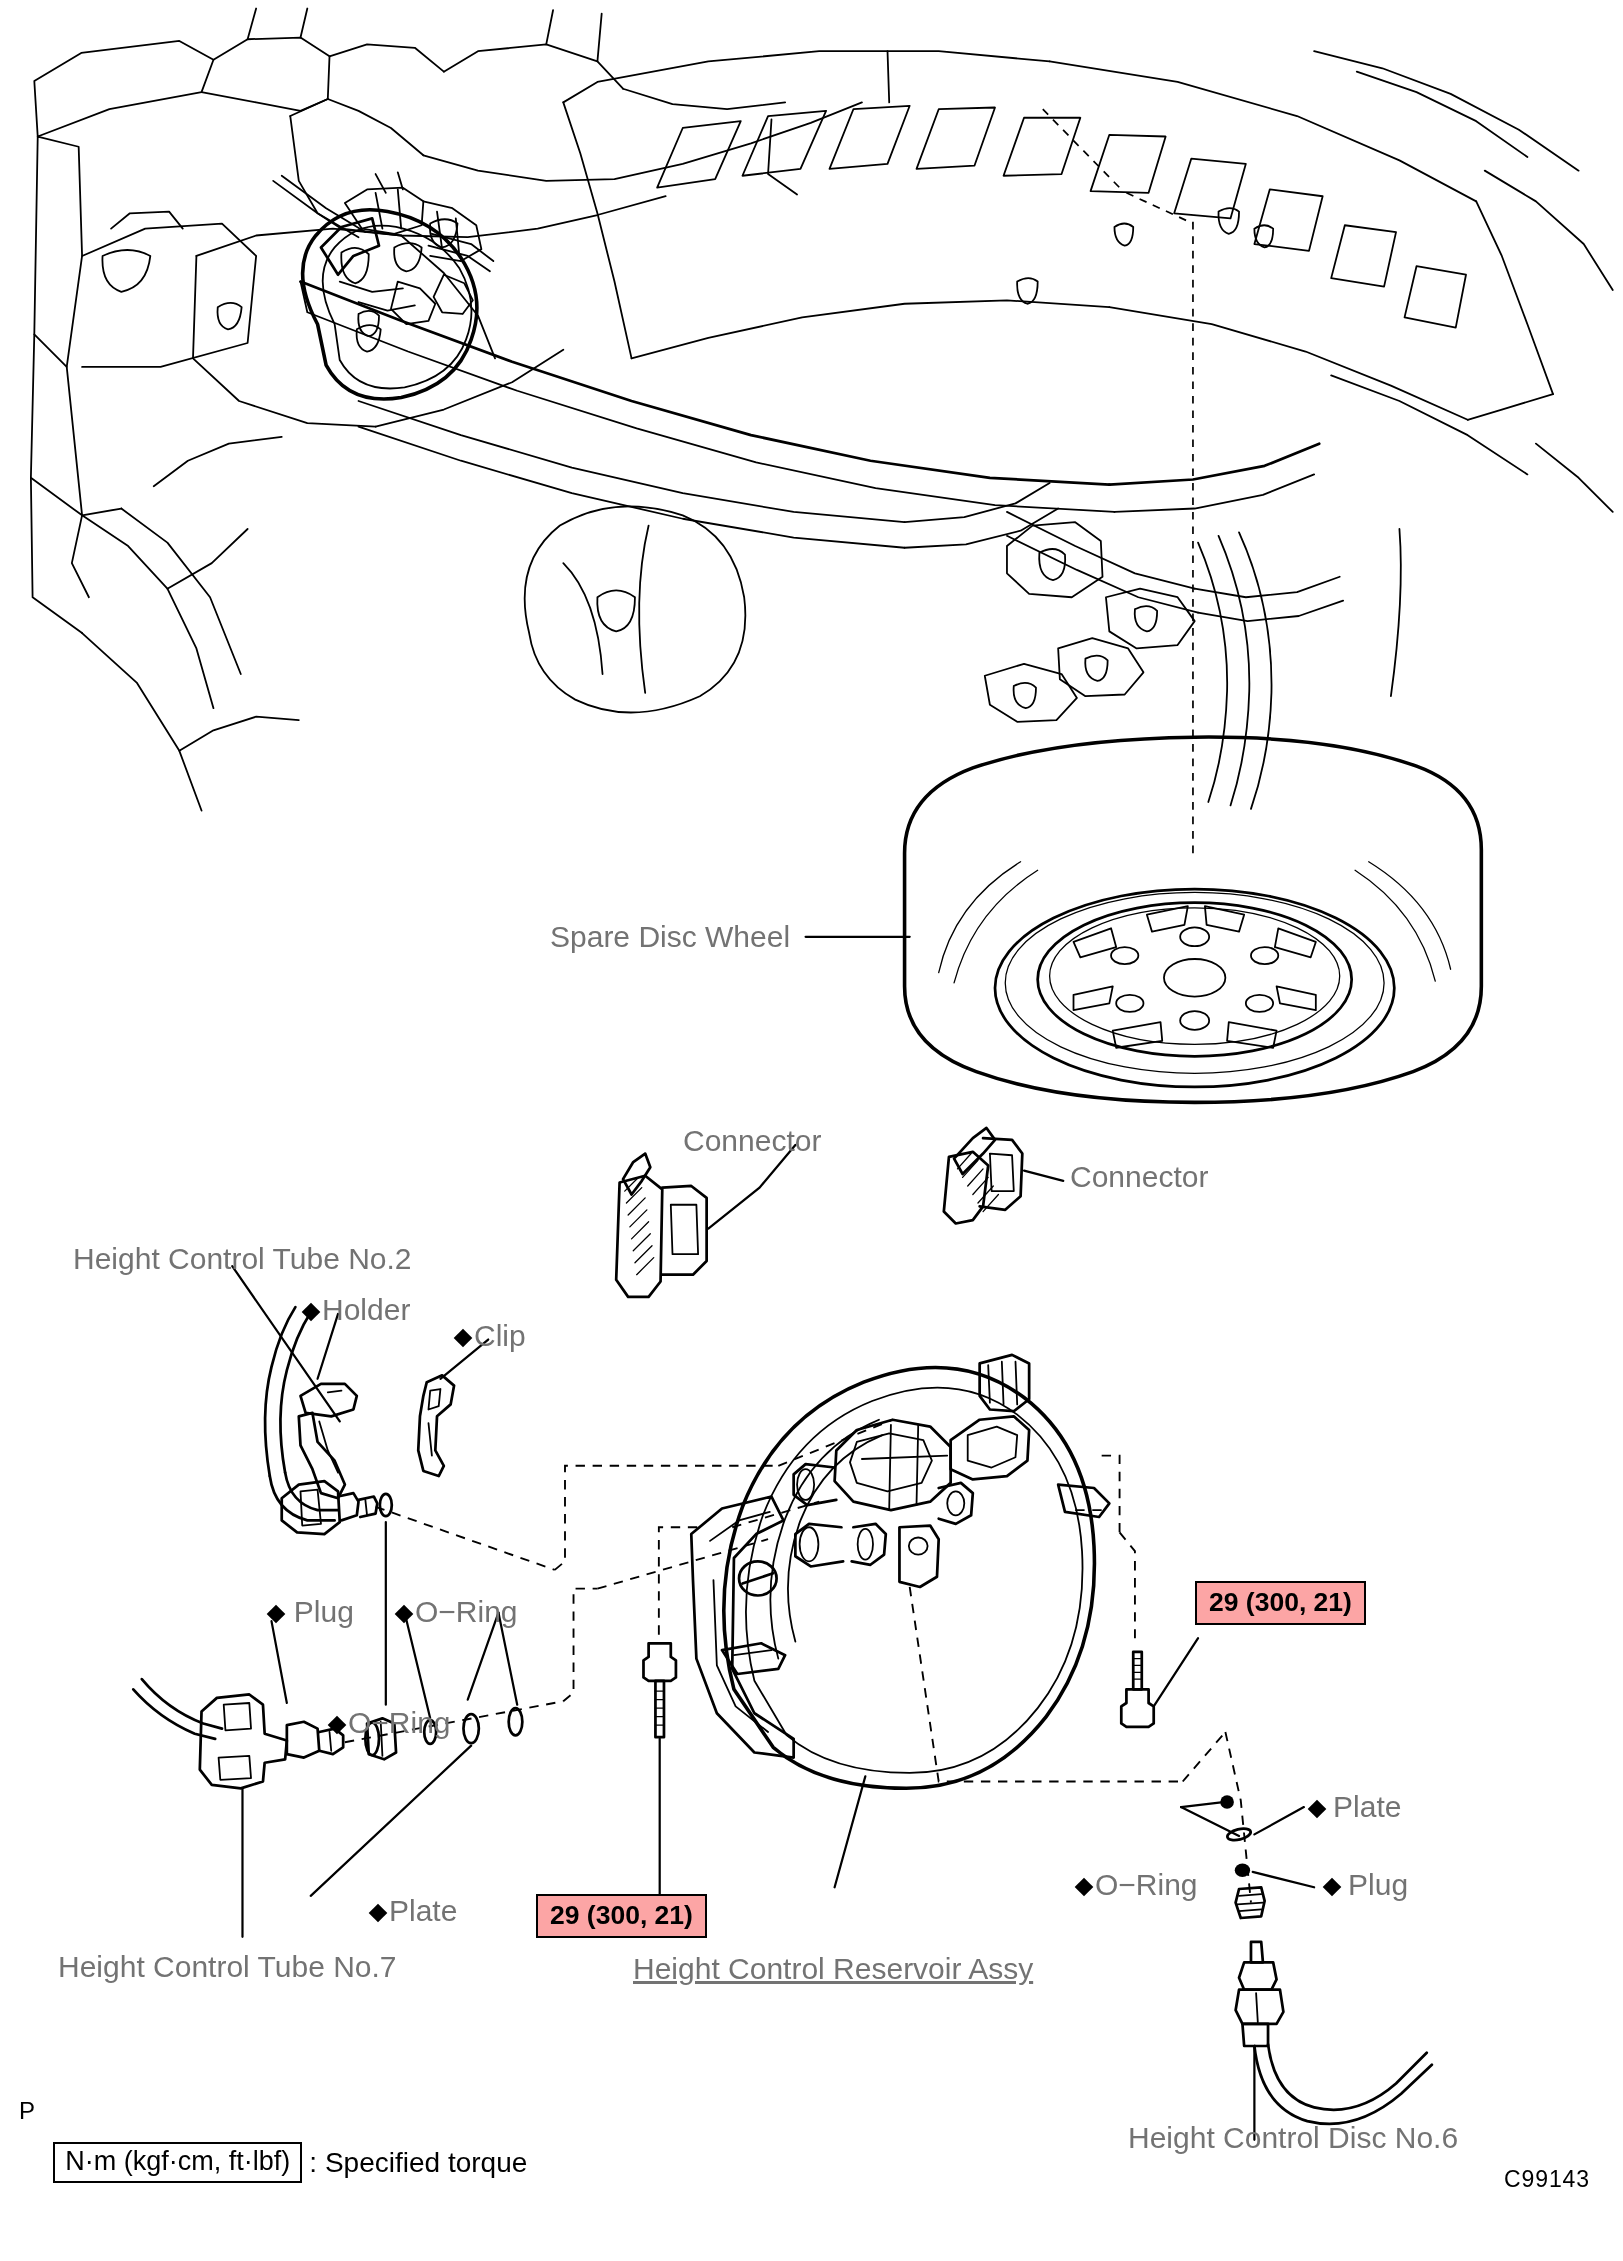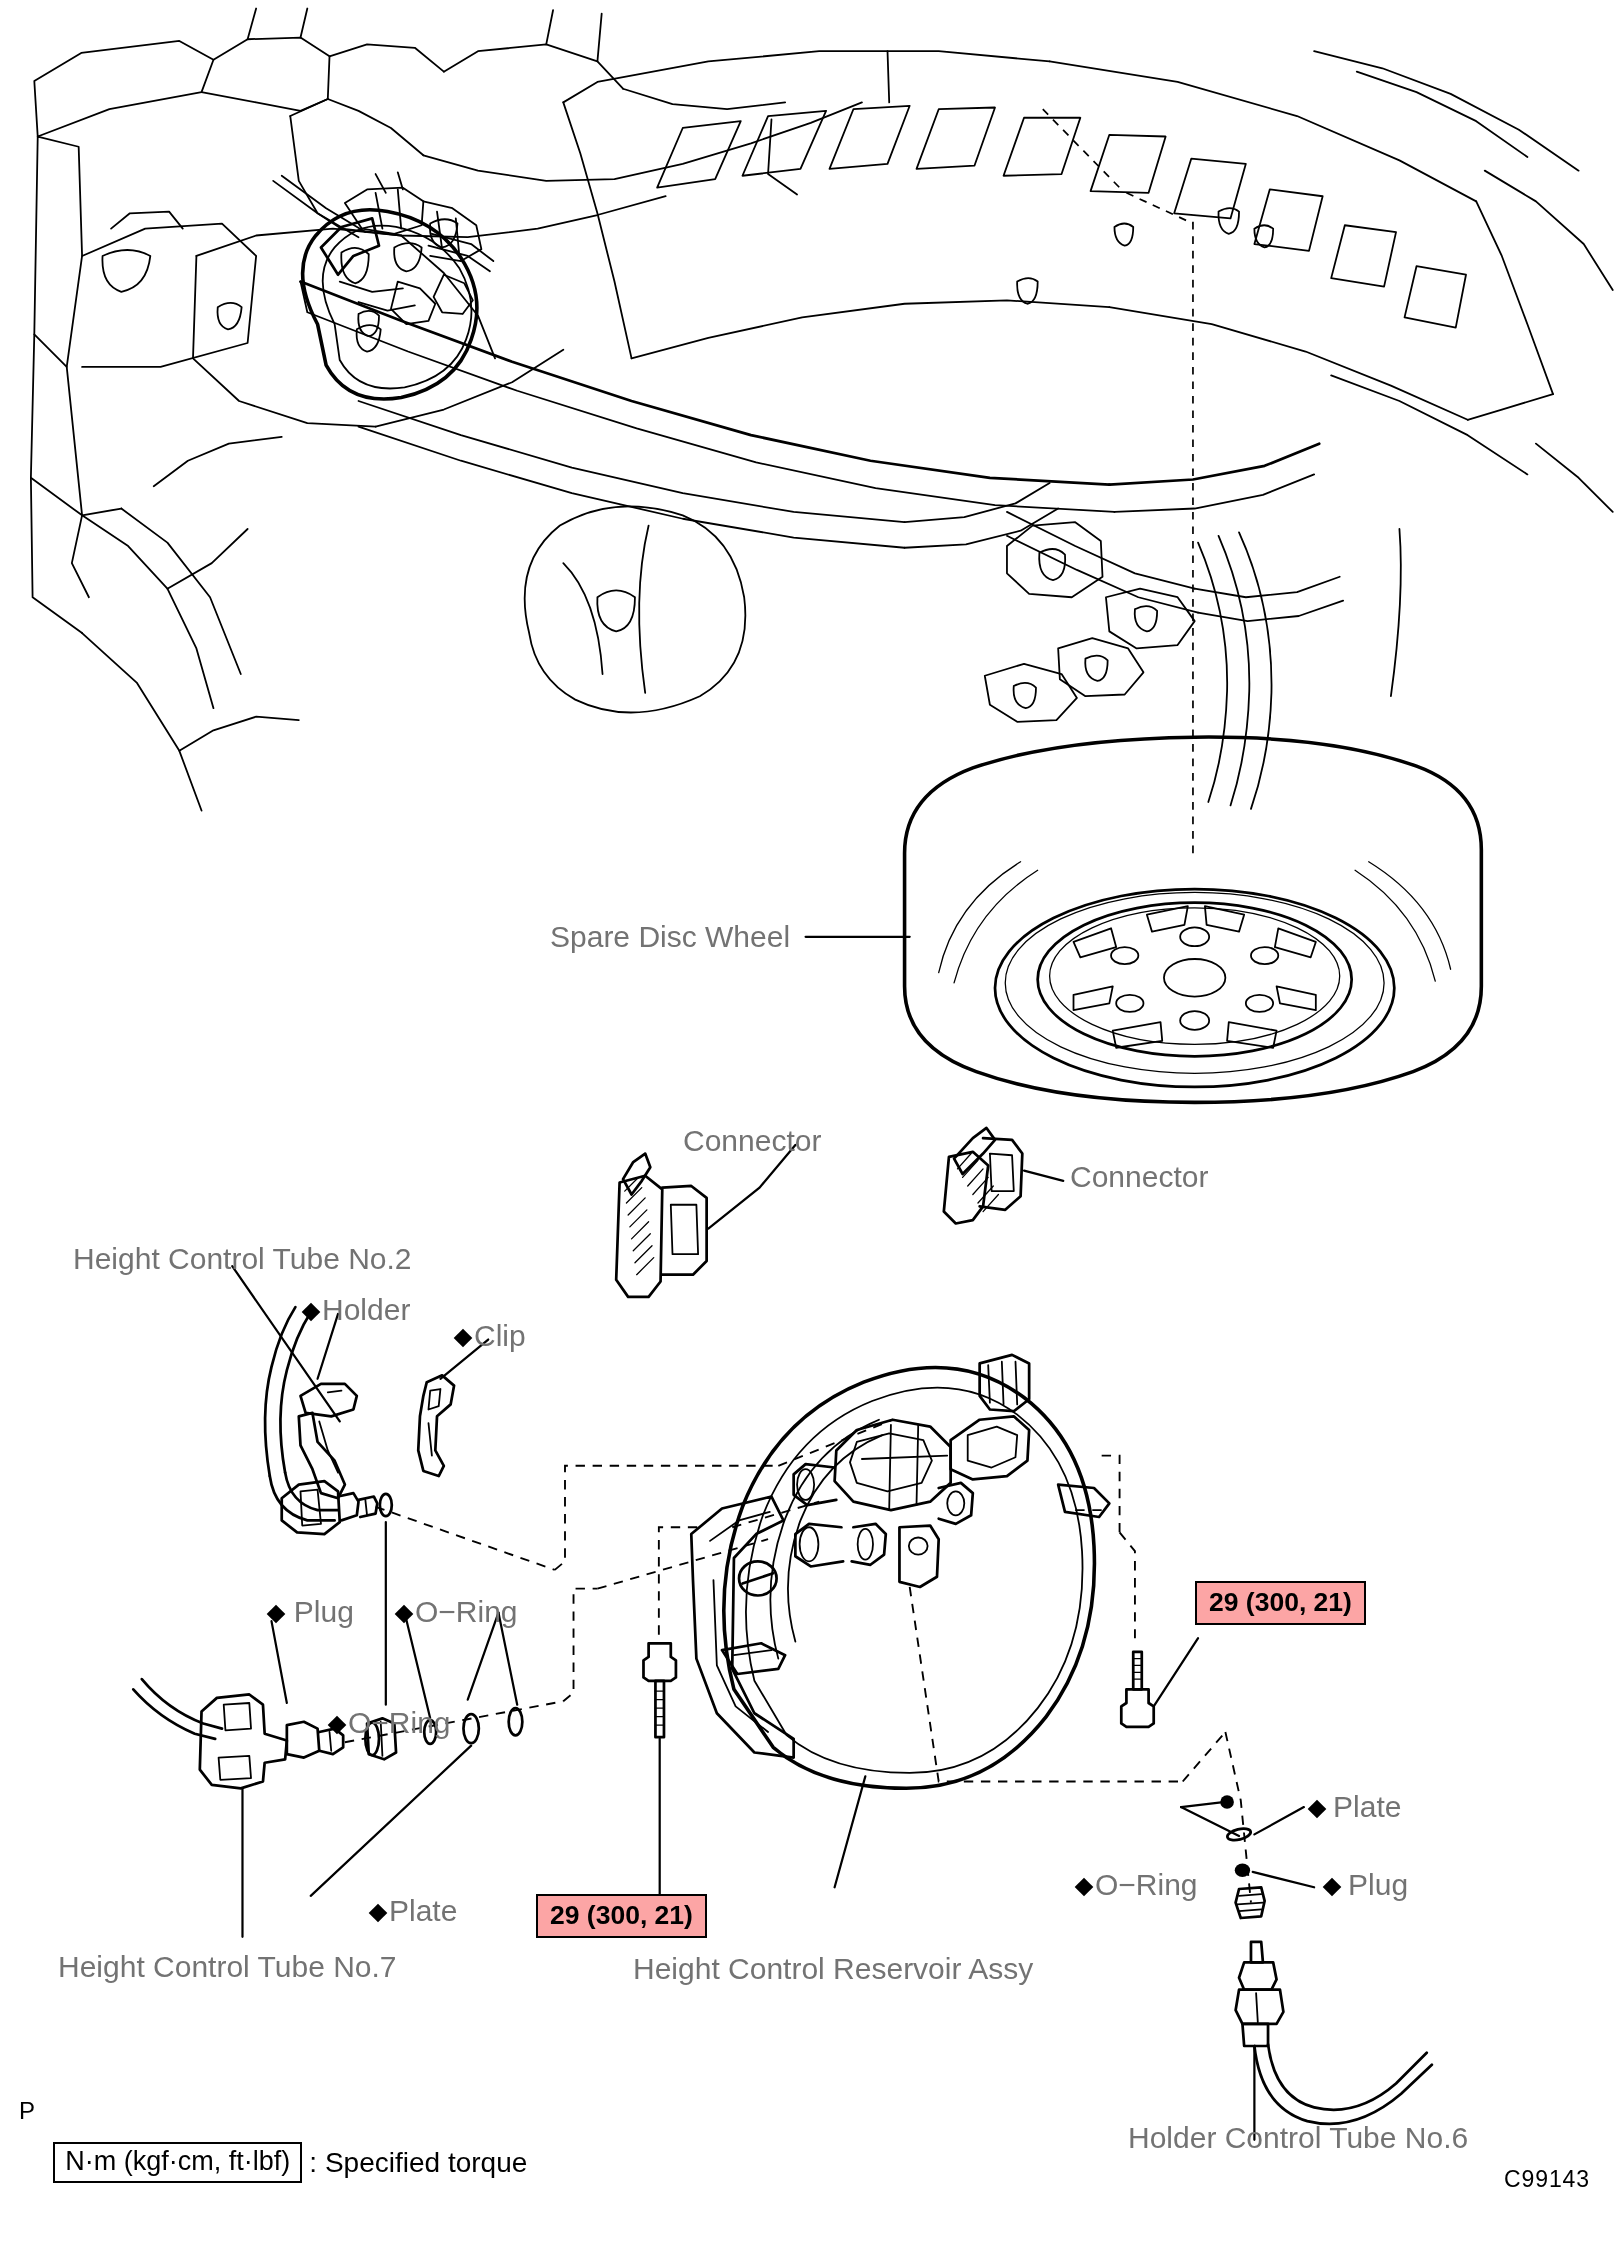--- a/index.html
+++ b/index.html
@@ -513,41 +513,41 @@
   </div>
 
   <div class="lbl lbl-lg" style="left:367px; top:1896px;">
     <svg width="22" height="22" viewBox="0 0 26 26" style="display:inline-block;vertical-align:-3.4px">
       <polygon points="13,2 24,13 13,24 2,13" fill="#000"></polygon>
     </svg><span>Plate</span>
   </div>
 
   <div class="lbl lbl-lg" style="left:58px; top:1952px;">Height Control Tube No.7</div>
 
-  <div class="lbl lbl-lg" style="left:633px; top:1954px;">Height Control Reservoir Assy</div>
+  <div class="lbl lbl-lg" style="left:633px; top:1954px;text-decoration:underline;">Height Control Reservoir Assy</div>
 
   <div class="lbl lbl-lg" style="left:1306px; top:1792px;">
     <svg width="22" height="22" viewBox="0 0 26 26" style="display:inline-block;vertical-align:-3.4px">
       <polygon points="13,2 24,13 13,24 2,13" fill="#000"></polygon>
     </svg><span style="padding-left:5.1px">Plate</span>
   </div>
 
   <div class="lbl lbl-lg" style="left:1073px; top:1870px;">
     <svg width="22" height="22" viewBox="0 0 26 26" style="display:inline-block;vertical-align:-3.4px">
       <polygon points="13,2 24,13 13,24 2,13" fill="#000"></polygon>
     </svg><span>O−Ring</span>
   </div>
 
   <div class="lbl lbl-lg" style="left:1321px; top:1870px;">
     <svg width="22" height="22" viewBox="0 0 26 26" style="display:inline-block;vertical-align:-3.4px">
       <polygon points="13,2 24,13 13,24 2,13" fill="#000"></polygon>
     </svg><span style="padding-left:5.1px">Plug</span>
   </div>
 
-  <div class="lbl lbl-lg" style="left:1128px; top:2123px;">Holder Control Tube No.6</div>
+  <div class="lbl lbl-lg" style="left:1128px; top:2123px;">Height Control Disc No.6</div>
 
   <div class="torque-box" style="left:536px; top:1894px;">29 (300, 21)</div>
 
   <div class="torque-box" style="left:1195px; top:1581px;">29 (300, 21)</div>
 
   <div class="page-mark" style="left:19px; top:2097px;">P</div>
 
   <div class="legend" style="left:53px; top:2142px;">
     <div>
       <span class="legend-box">N·m (kgf·cm, ft·lbf)</span><span class="legend-after">: Specified torque</span>

